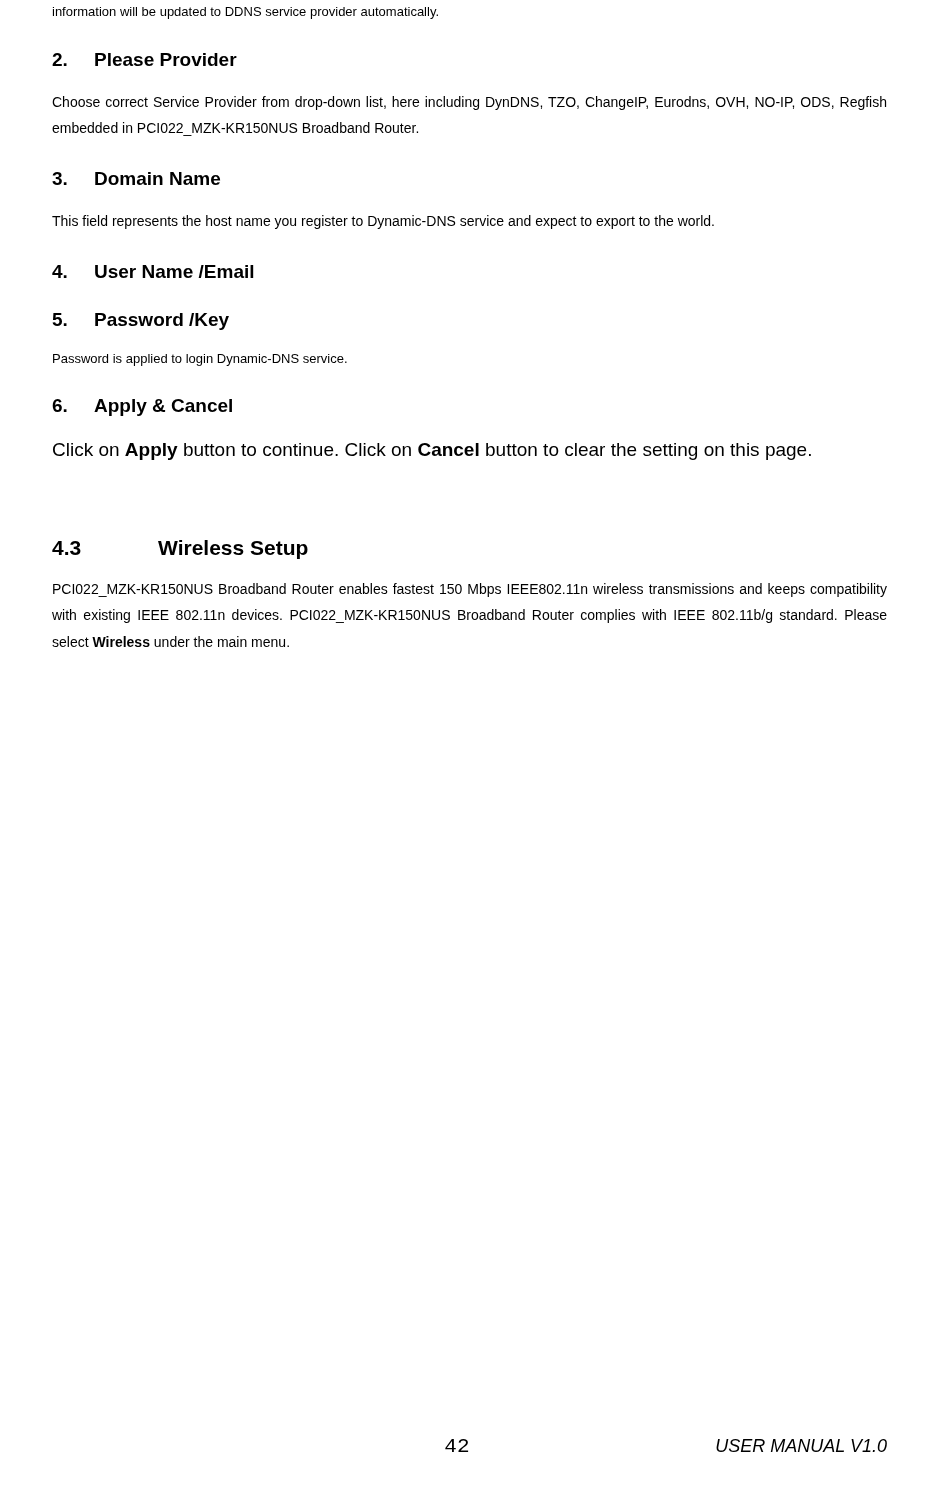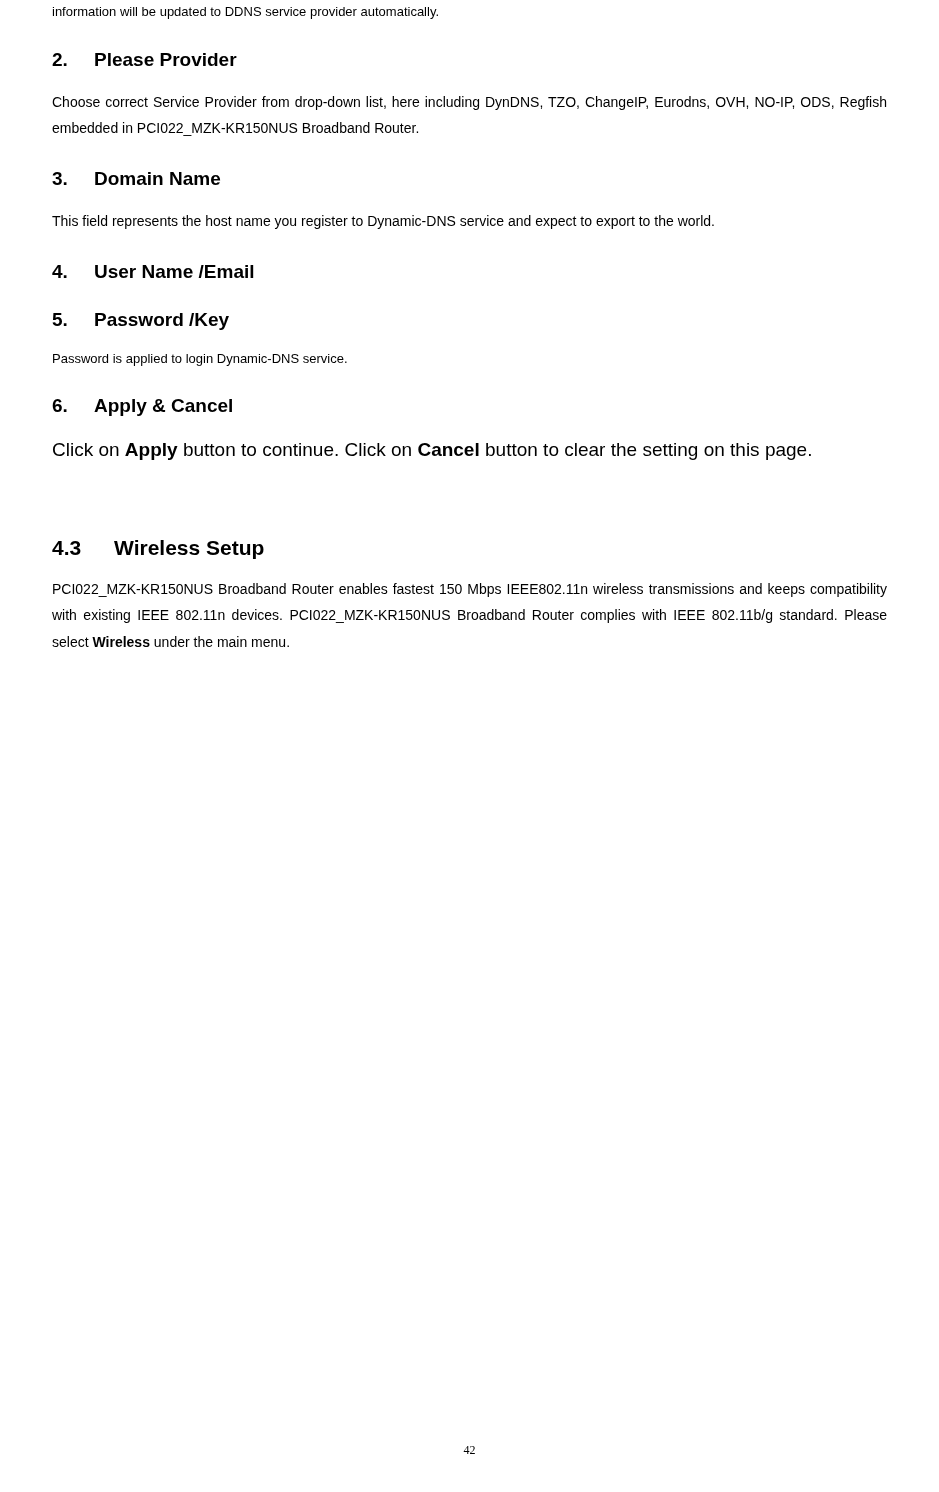--- a/index.html
+++ b/index.html
@@ -38,20 +38,21 @@
     .numbered-heading .num {
       width: 42px;
       flex-shrink: 0;
     }
     .chapter-heading {
       font-size: 21px;
       font-weight: bold;
       margin-top: 70px;
       margin-bottom: 16px;
       display: flex;
+      gap: 44px;
     }
     .chapter-heading .num {
       width: 62px;
       flex-shrink: 0;
     }
     .para-mixed {
       font-size: 19px;
       line-height: 1.6;
     }
     .bold-inline {
@@ -68,24 +69,24 @@
       font-family: "Comic Sans MS", cursive, sans-serif;
       font-style: italic;
       font-size: 18px;
     }
     .footer .left {
       flex: 1;
       text-align: left;
     }
     .footer .center {
       flex: 1;
-      text-align: center;
-      font-family: Liberation Serif, serif;
+      text-align: right;
+      font-family: Liberation Mono, monospace;
       font-style: normal;
-      font-size: 12px;
+      font-size: 21px;
     }
     .footer .right {
       flex: 1;
       text-align: right;
     }
   </style>
 </head>
 <body>
 
 <div class="content">
@@ -128,13 +129,14 @@
     <span>Wireless Setup</span>
   </div>
   <p class="body-text">
     <span>PCI022_MZK-KR150NUS Broadband Router enables fastest 150 Mbps IEEE802.11n wireless transmissions and keeps compatibility with existing IEEE 802.11n devices. PCI022_MZK-KR150NUS Broadband Router complies with IEEE 802.11b/g standard. Please select </span><span class="bold-inline">Wireless</span><span> under the main menu.</span>
   </p>
 
 </div>
 
 <div class="footer">
   <span class="center">42</span>
+  <span class="right">USER MANUAL V1.0</span>
 </div>
 
 </body></html>

